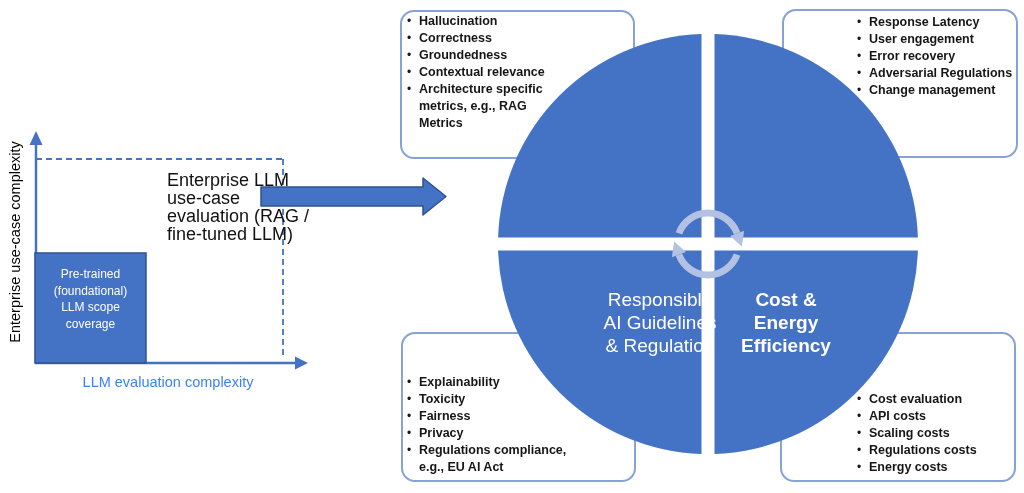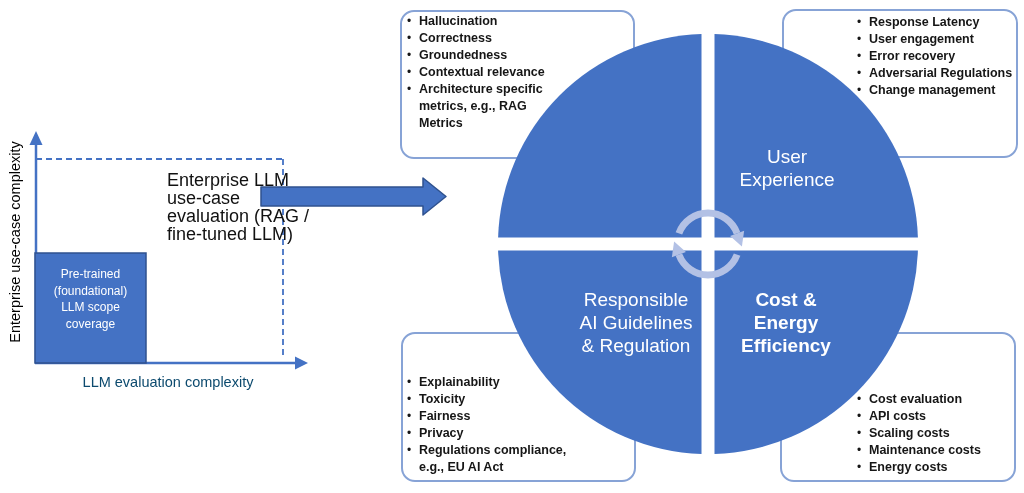--- a/index.html
+++ b/index.html
@@ -15,28 +15,28 @@
   .bigarrow    { fill:#4472C4; stroke:#2F528F; stroke-width:1.5; stroke-linejoin:round; }
   .metricbox   { fill:#ffffff; stroke:#87A3D6; stroke-width:2; }
   .quad        { fill:#4472C4; }
   .cycle       { fill:none; stroke:#B3C1E5; stroke-width:7; }
   .cyclehead   { fill:#B3C1E5; }
 
   
   .pre { white-space:pre-line; }
   .y-label { left:15px; top:242px; transform:translate(-50%,-50%) rotate(-90deg);
              font-size:14.5px; color:#000; white-space:nowrap; }
-  .x-label { left:48px; top:374px; width:240px; text-align:center; font-size:14.5px; color:#0c4a6e; }
+  .x-label { left:48px; top:374px; width:240px; text-align:center; font-size:14.5px; color:#3b82f6; }
   .note    { left:167px; top:171px; font-size:18px; line-height:18px; color:#111; }
   .pretrained { left:35px; top:253px; width:111px; height:92px; display:flex; align-items:center;
                 justify-content:center; text-align:center; color:#fff; font-size:12px; line-height:16.5px; }
   .q-label { color:#fff; font-size:19px; line-height:23px; text-align:center; width:200px; }
   .q-tl { left:531px; top:134px; }
   .q-tr { left:687px; top:145px; }
-  .q-bl { left:536px; top:288px;text-align:center; }
+  .q-bl { left:560px; top:288px;text-align:center; }
   .q-br { left:686px; top:288px;font-weight:bold; }
   .bullets { font-size:12.5px; color:#161616; }
   .bullet-row { display:flex; }
   .dot { width:12px; line-height:17px; font-size:12px; }
   .bullet-text { line-height:17px; white-space:pre-line;font-weight:bold; }
   .b-tl { left:407px; top:13px;  width:170px; }
   .b-tr { left:857px; top:14px;  width:158px; }
   .b-bl { left:407px; top:374px; width:180px; }
   .b-br { left:857px; top:391px; width:158px; }
 </style>
@@ -79,22 +79,20 @@
   <div class="x-label">LLM evaluation complexity</div>
   <div class="pretrained pre">Pre-trained
 (foundational)
 LLM scope
 coverage</div>
   <div class="note pre">Enterprise LLM
 use-case
 evaluation (RAG /
 fine-tuned LLM)</div>
 
-  <div class="q-label q-tr pre">User
-Experience</div>
   <div class="q-label q-bl pre">Responsible
 AI Guidelines
 &amp; Regulation</div>
   <div class="q-label q-br pre">Cost &amp;
 Energy
 Efficiency</div>
 
   <div class="bullets b-tl">
       <div class="bullet-row">
         <span class="dot">•</span>
@@ -172,21 +170,21 @@
       <div class="bullet-row">
         <span class="dot">•</span>
         <span class="bullet-text">API costs</span>
       </div>
       <div class="bullet-row">
         <span class="dot">•</span>
         <span class="bullet-text">Scaling costs</span>
       </div>
       <div class="bullet-row">
         <span class="dot">•</span>
-        <span class="bullet-text">Maintenance costs</span>
+        <span class="bullet-text">Regulations costs</span>
       </div>
       <div class="bullet-row">
         <span class="dot">•</span>
         <span class="bullet-text">Energy costs</span>
       </div>
     </div>
 
 </div>
 
 </body></html>

